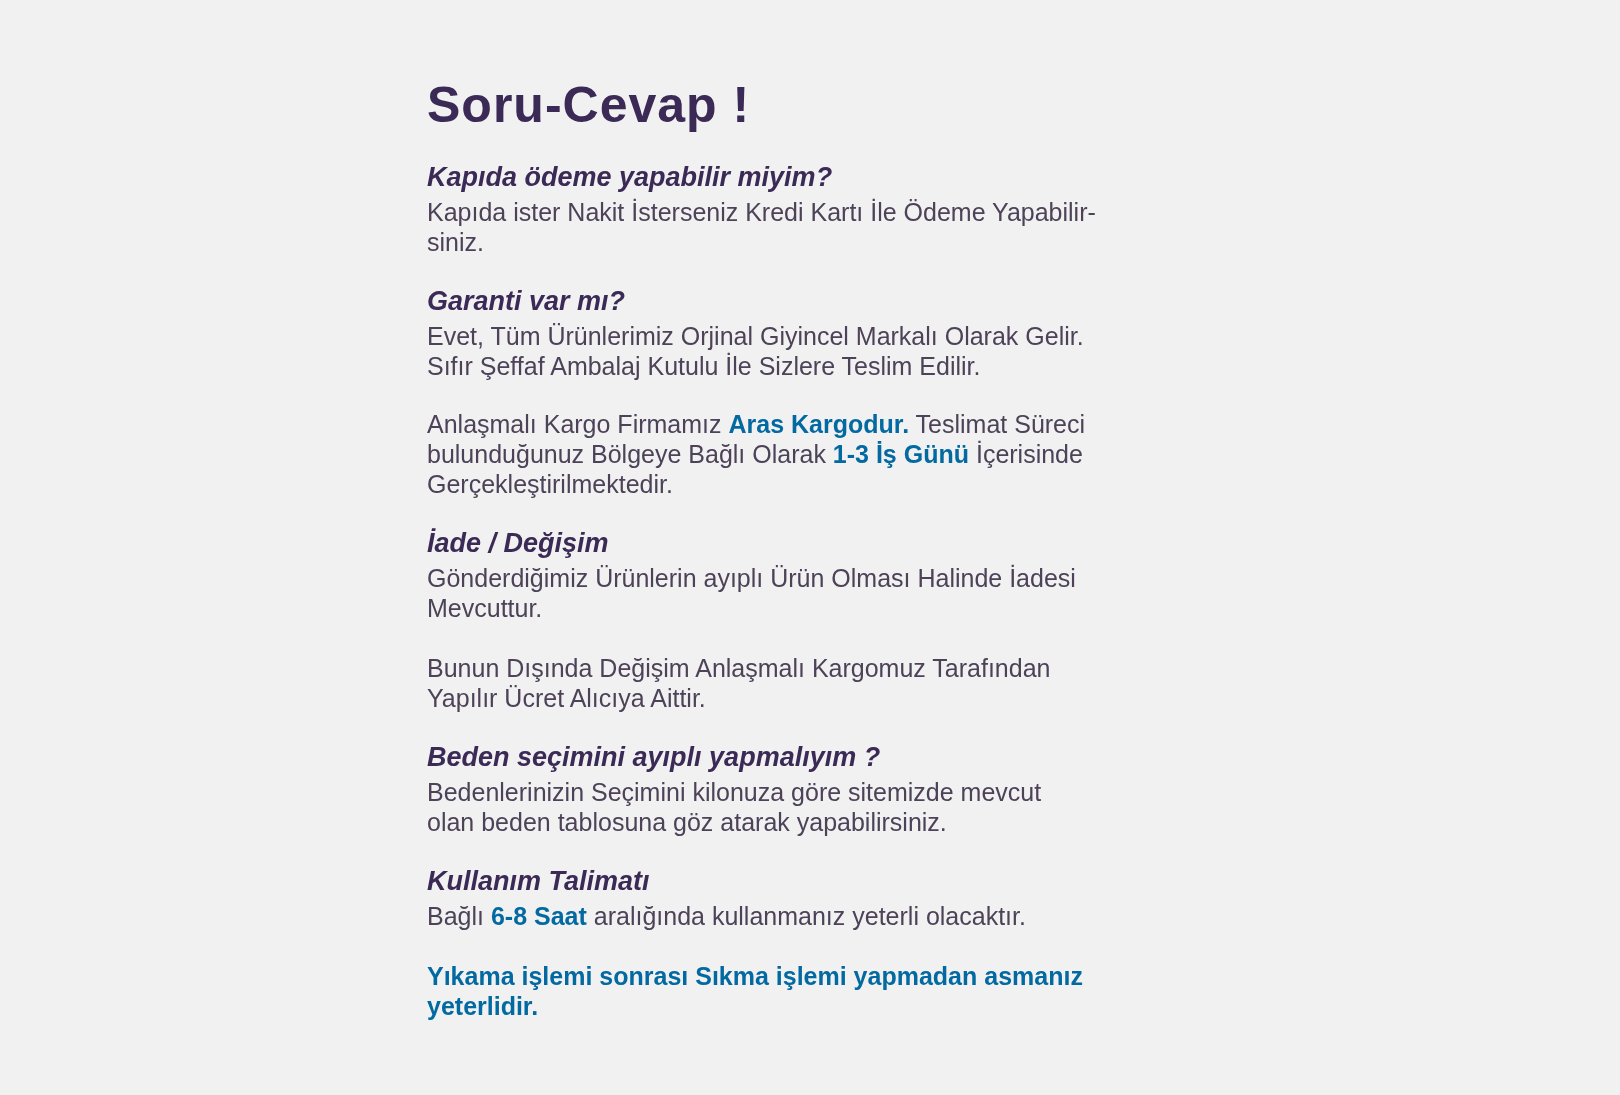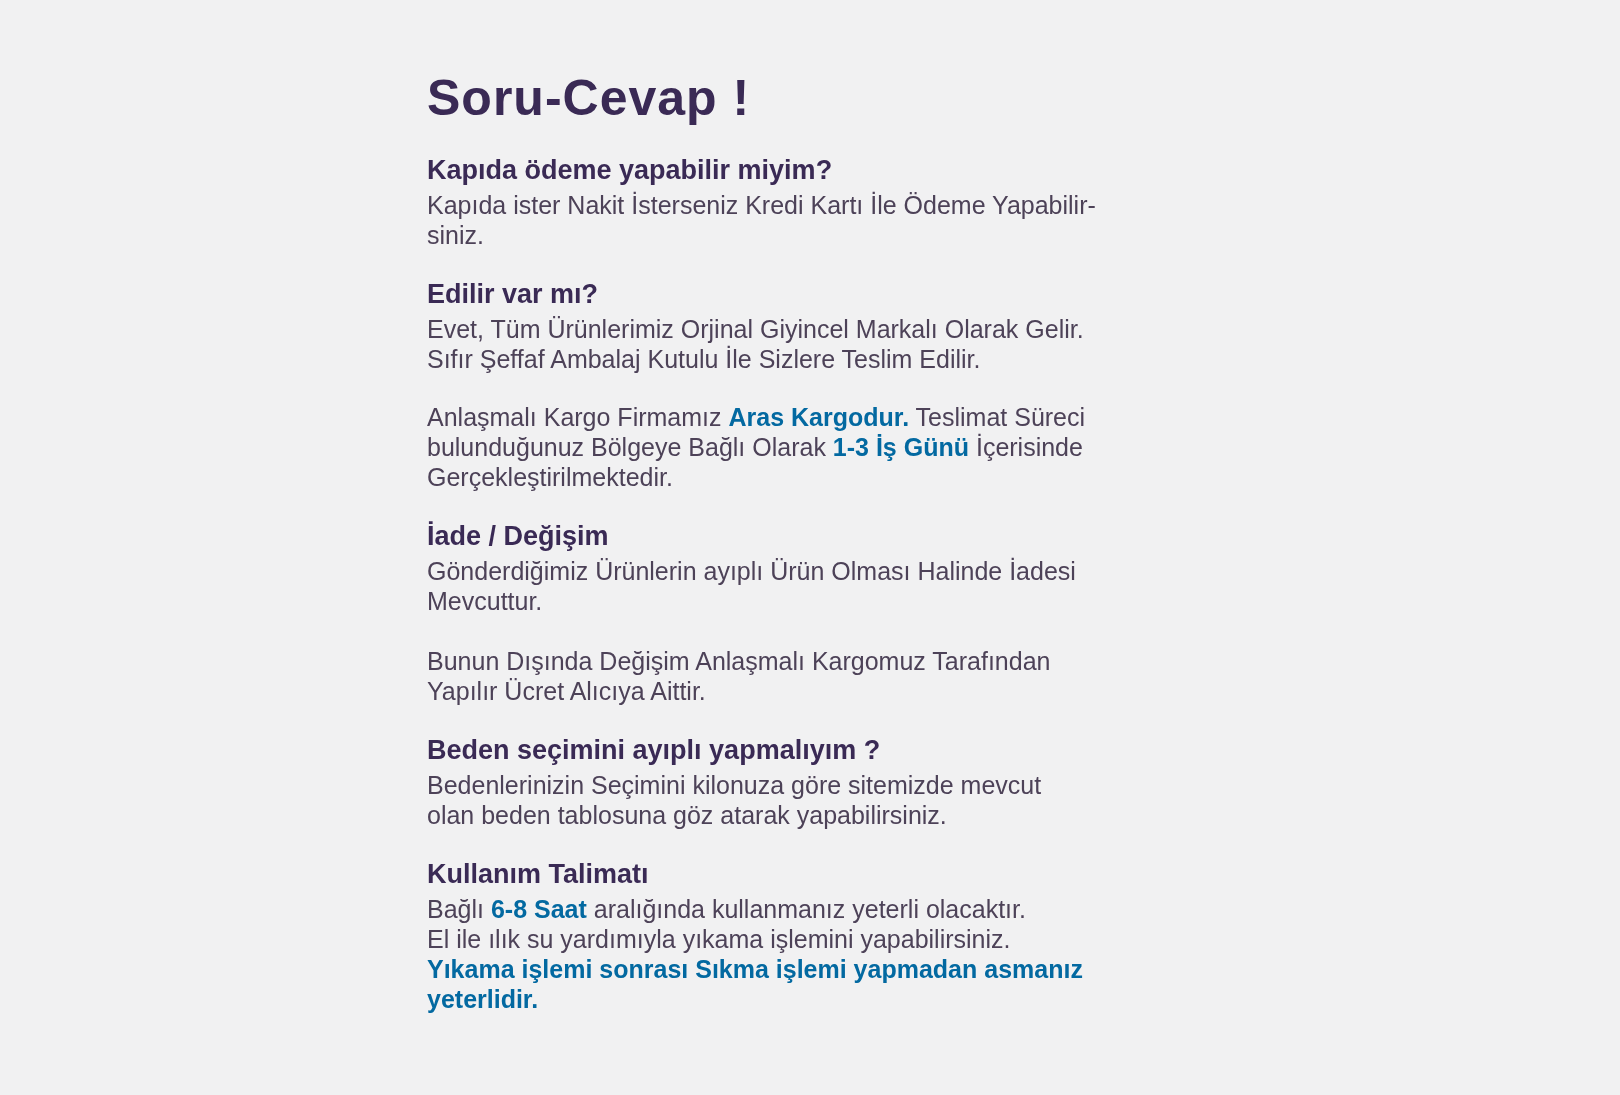--- a/index.html
+++ b/index.html
@@ -10,40 +10,41 @@
     width: 1620px;
     height: 1095px;
     background: #f1f1f2;
     font-family: "Liberation Sans", sans-serif;
     overflow: hidden;
     position: relative;
   }
   .content {
     position: absolute;
     left: 427px;
-    top: 70px;
+    top: 77px;
     width: 730px;
   }
   .page-title {
     font-size: 50px;
     line-height: 56px;
     font-weight: 800;
     letter-spacing: 1px;
     color: #3a2a55;
     margin: 0 0 28px 0;
   }
   .qa-section {
     margin-bottom: 28px;
   }
   .qa-heading {
     font-size: 27px;
     line-height: 32px;
     font-weight: 800;
     color: #3a2a55;
     margin: 0 0 4px 0;
+    font-style: italic;
   }
   .qa-par {
     font-size: 25px;
     line-height: 30px;
     font-weight: 400;
     color: #4d4258;
     margin: 0 0 30px 0;
   }
   .qa-par:last-child {
     margin-bottom: 0;
@@ -60,21 +61,21 @@
   <h1 class="page-title">Soru-Cevap !</h1>
   <div id="sections-container">
   <section class="qa-section">
     <h2 class="qa-heading">Kapıda ödeme yapabilir miyim?</h2>
     <div class="qa-body">
           <p class="qa-par"><span>Kapıda ister Nakit İsterseniz Kredi Kartı İle Ödeme Yapabilir-</span><br><span>siniz.</span></p>
         </div>
   </section>
 
   <section class="qa-section">
-    <h2 class="qa-heading">Edilir var mı?</h2>
+    <h2 class="qa-heading">Garanti var mı?</h2>
     <div class="qa-body">
           <p class="qa-par"><span>Evet, Tüm Ürünlerimiz Orjinal Giyincel Markalı Olarak Gelir.</span><br><span>Sıfır Şeffaf Ambalaj Kutulu İle Sizlere Teslim Edilir.</span></p>
         </div>
   </section>
 
   <section class="qa-section">
     <div class="qa-body">
           <p class="qa-par"><span>Anlaşmalı Kargo Firmamız </span><span class="bold">Aras Kargodur.</span><span> Teslimat Süreci</span><br><span>bulunduğunuz Bölgeye Bağlı Olarak </span><span class="bold">1-3 İş Günü</span><span> İçerisinde</span><br><span>Gerçekleştirilmektedir.</span></p>
         </div>
   </section>
@@ -90,17 +91,17 @@
   <section class="qa-section">
     <h2 class="qa-heading">Beden seçimini ayıplı yapmalıyım ?</h2>
     <div class="qa-body">
           <p class="qa-par"><span>Bedenlerinizin Seçimini kilonuza göre sitemizde mevcut</span><br><span>olan beden tablosuna göz atarak yapabilirsiniz.</span></p>
         </div>
   </section>
 
   <section class="qa-section">
     <h2 class="qa-heading">Kullanım Talimatı</h2>
     <div class="qa-body">
-          <p class="qa-par"><span>Bağlı </span><span class="bold">6-8 Saat</span><span> aralığında kullanmanız yeterli olacaktır.</span><br><span>El ile ılık su yardımıyla yıkama işlemini yapabilirsiniz.</span><br><span class="bold">Yıkama işlemi sonrası Sıkma işlemi yapmadan asmanız</span><br><span class="bold">yeterlidir.</span></p>
+          <p class="qa-par"><span>Bağlı </span><span class="bold">6-8 Saat</span><span> aralığında kullanmanız yeterli olacaktır.</span><br><br><span class="bold">Yıkama işlemi sonrası Sıkma işlemi yapmadan asmanız</span><br><span class="bold">yeterlidir.</span></p>
         </div>
   </section>
 </div>
 </div>
 
 </body></html>

